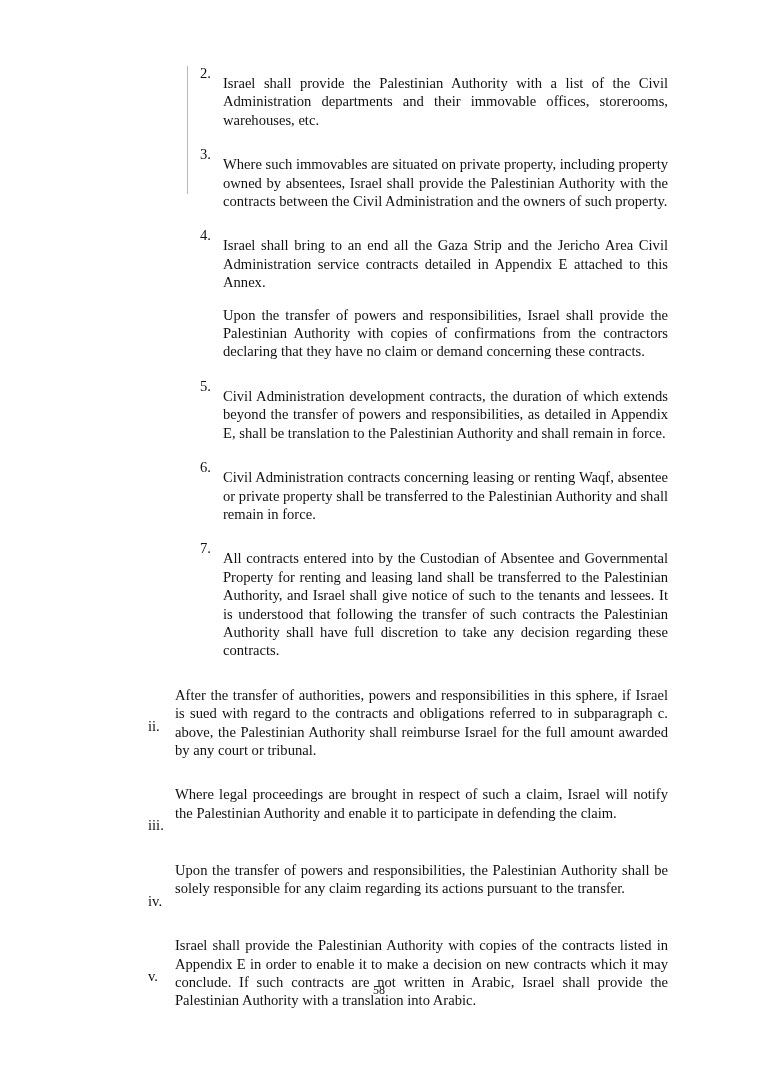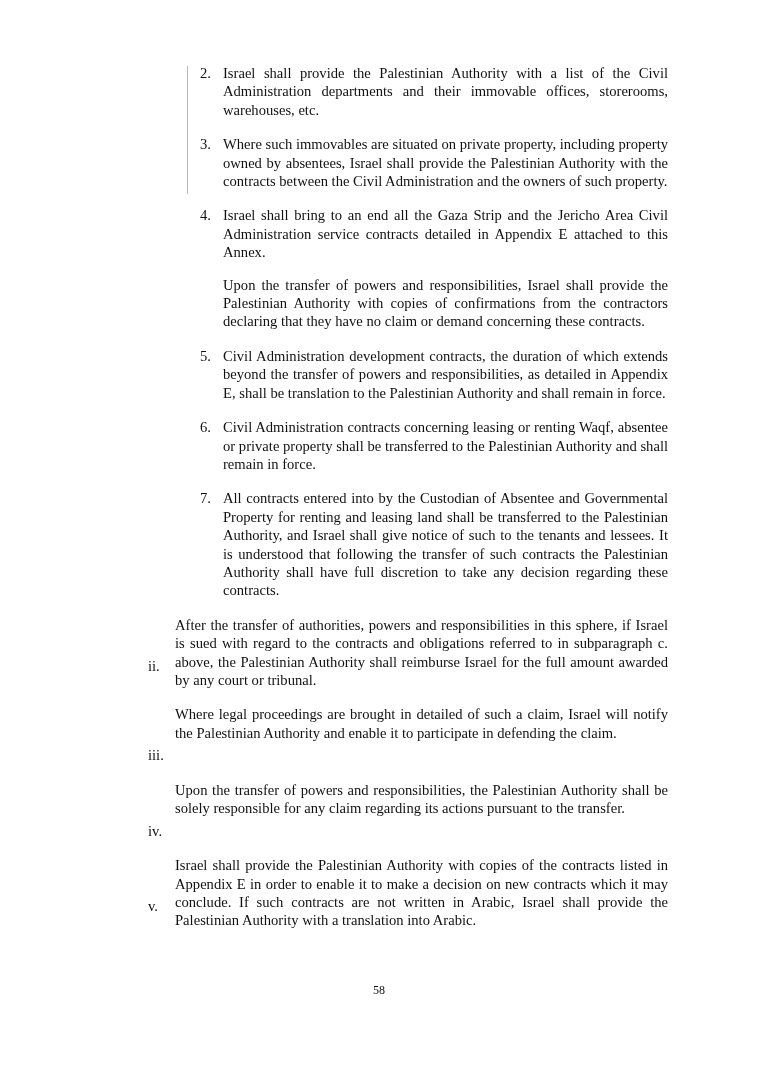--- a/index.html
+++ b/index.html
@@ -37,20 +37,21 @@
     margin-top: 41px;
   }
   .numbered {
     margin-left: 52px;
   }
   .numbered .marker {
     width: 23px;
   }
   .item .text {
     flex: 1 1 auto;
+    margin-top: 10px;
   }
   .item .text p {
     margin: 0;
     text-align: justify;
   }
   .item .text p + p {
     margin-top: 14px;
   }
   .page-number {
     position: absolute;
@@ -123,21 +124,21 @@
     <div class="item roman">
       <span class="marker">ii.</span>
       <div class="text">
         <p>After the transfer of authorities, powers and responsibilities in this sphere, if Israel is sued with regard to the contracts and obligations referred to in subparagraph c. above, the Palestinian Authority shall reimburse Israel for the full amount awarded by any court or tribunal.</p>
       </div>
     </div>
 
     <div class="item roman">
       <span class="marker">iii.</span>
       <div class="text">
-        <p>Where legal proceedings are brought in detailed of such a claim, Israel will notify the Palestinian Authority and enable it to participate in defending the claim.</p>
+        <p>Where legal proceedings are brought in respect of such a claim, Israel will notify the Palestinian Authority and enable it to participate in defending the claim.</p>
       </div>
     </div>
 
     <div class="item roman">
       <span class="marker">iv.</span>
       <div class="text">
         <p>Upon the transfer of powers and responsibilities, the Palestinian Authority shall be solely responsible for any claim regarding its actions pursuant to the transfer.</p>
       </div>
     </div>
 

